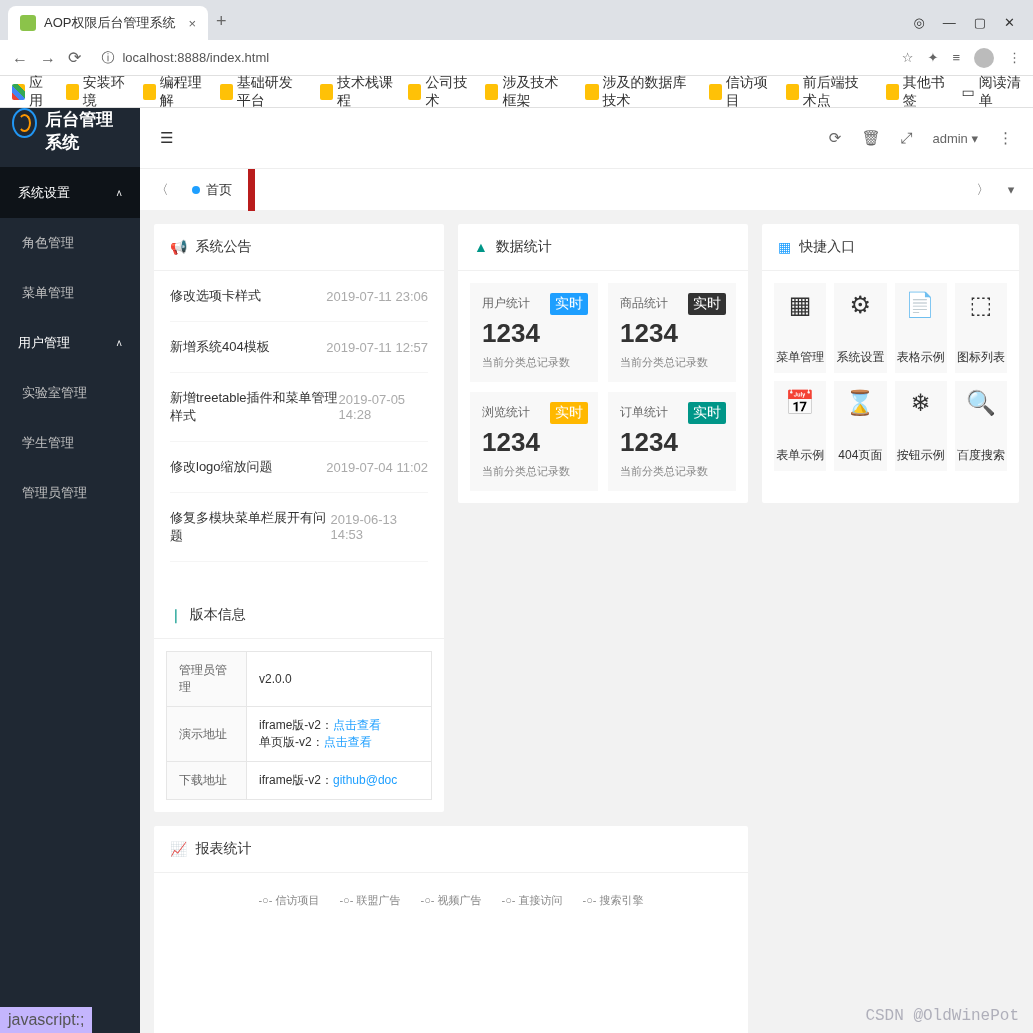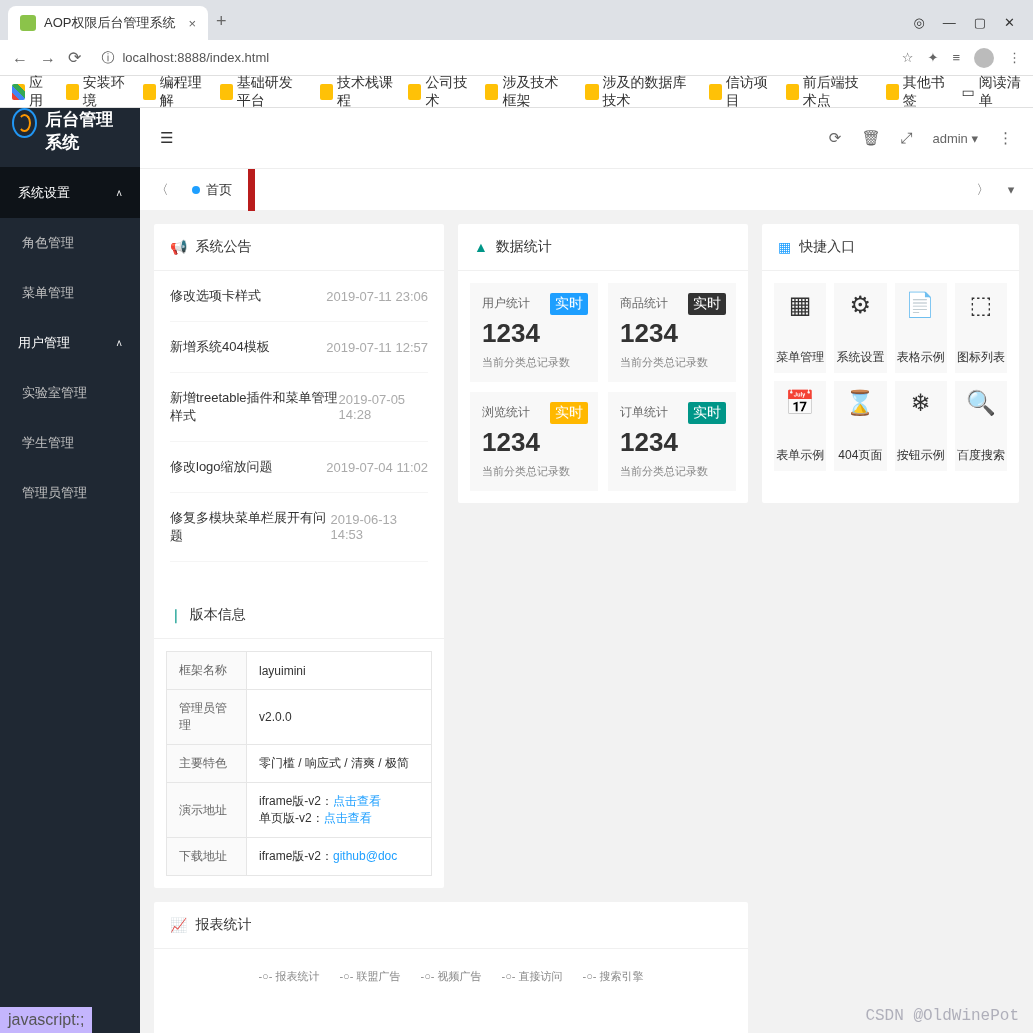--- a/index.html
+++ b/index.html
@@ -304,31 +304,23 @@
               <span class="notice-time">2019-06-13 14:53</span>
             </div>
           </div>
         <div class="card-hd" style="margin-top:30px">
             <span class="i-green">❘</span>
             <span>版本信息</span>
           </div>
         <div class="card-bd">
           <table class="version-table">
             <tbody>
-                <tr>
-                  <td>框架名称</td>
-                  <td>layuimini</td>
-                </tr>
             <tr>
                   <td>管理员管理</td>
                   <td>v2.0.0</td>
-                </tr>
-            <tr>
-                  <td>主要特色</td>
-                  <td>零门槛 / 响应式 / 清爽 / 极简</td>
                 </tr>
             <tr>
                   <td>演示地址</td>
                   <td><span>iframe版-v2：</span><span class="link">点击查看</span><br><span>单页版-v2：</span><span class="link">点击查看</span></td>
                 </tr>
             <tr>
                   <td>下载地址</td>
                   <td><span>iframe版-v2：</span><span class="link">github@doc</span></td>
                 </tr>
           </tbody>
@@ -336,21 +328,21 @@
         </div>
       </div>
 
       <div class="card chart-card">
         <div class="card-hd">
             <span class="i-green">📈</span>
             <span>报表统计</span>
           </div>
         <div class="chart-area">
           <div class="legend" id="legend">
-              <span class="legend-item">-○- 报表统计</span>
+              <span class="legend-item">-○- 信访项目</span>
               <span class="legend-item">-○- 联盟广告</span>
               <span class="legend-item">-○- 视频广告</span>
               <span class="legend-item">-○- 直接访问</span>
               <span class="legend-item">-○- 搜索引擎</span>
             </div>
 
         </div>
       </div>
 
     </div>

